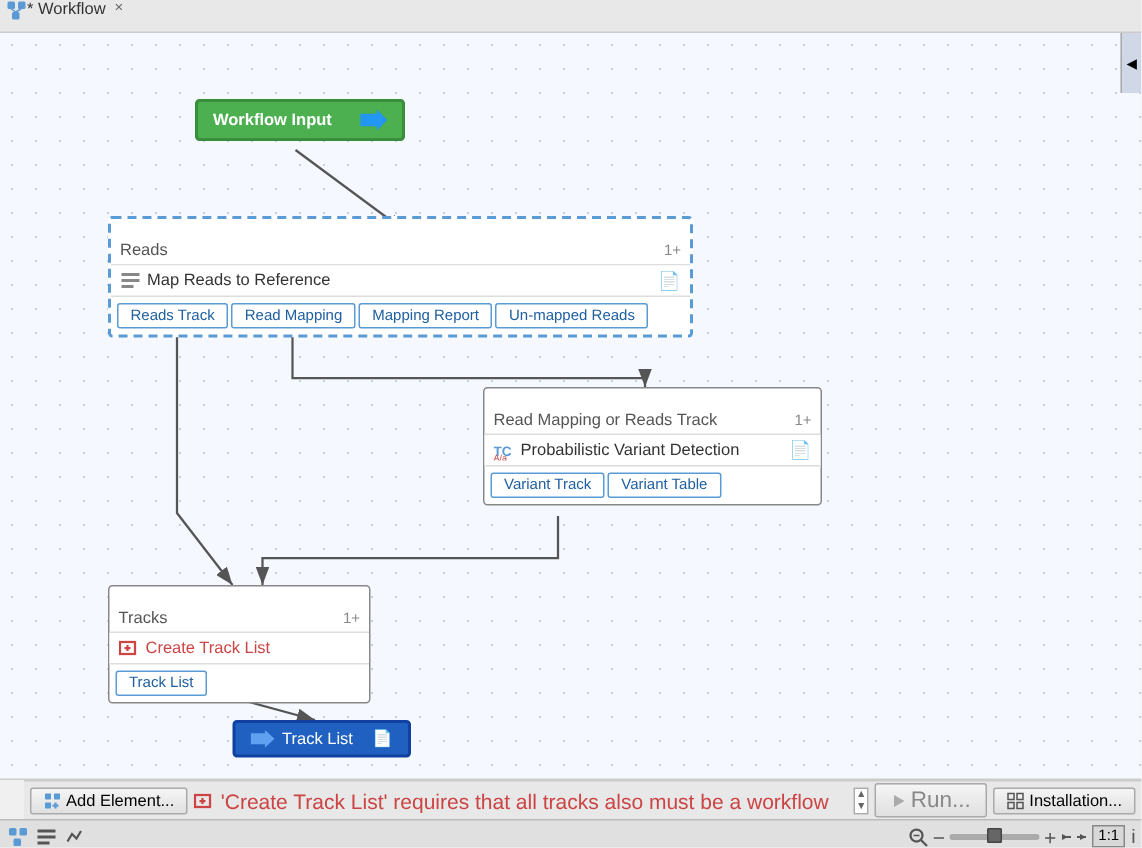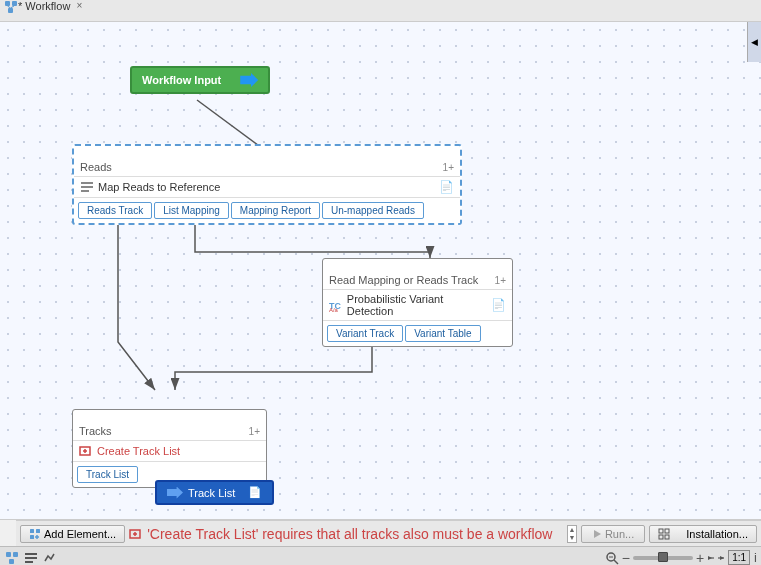--- a/index.html
+++ b/index.html
@@ -132,32 +132,32 @@
       color: #2060a0;
       background: white;
       cursor: pointer;
     }
 
     
     .wf-prob-node {
       position: absolute;
       top: 236px;
       left: 322px;
-      width: 191px;
+      width: 226px;
       border: 1px solid #888;
       border-radius: 3px;
       background: white;
     }
 
     
     .wf-create-track {
       position: absolute;
-      top: 387px;
+      top: 368px;
       left: 72px;
-      width: 195px;
+      width: 175px;
       border: 1px solid #888;
       border-radius: 3px;
       background: white;
     }
 
     
     .wf-output-node {
       position: absolute;
       top: 458px;
       left: 155px;
@@ -249,29 +249,29 @@
       color: #666;
     }
 
     .btn-run {
       display: flex;
       align-items: center;
       gap: 3px;
       border: 1px solid #aaa;
       background: linear-gradient(to bottom, #f5f5f5, #e0e0e0);
       padding: 2px 10px;
-      font-size: 11px;
+      font-size: 15px;
       cursor: pointer;
       border-radius: 2px;
       color: #888;
     }
     .btn-install {
       display: flex;
       align-items: center;
-      gap: 16px;
+      gap: 3px;
       border: 1px solid #aaa;
       background: linear-gradient(to bottom, #f5f5f5, #e0e0e0);
       padding: 2px 8px;
       font-size: 11px;
       cursor: pointer;
       border-radius: 2px;
     }
 
     
     .status-bar {
@@ -399,21 +399,21 @@
           <rect x="1" y="2" width="12" height="2" fill="#888"></rect>
           <rect x="1" y="6" width="12" height="2" fill="#888"></rect>
           <rect x="1" y="10" width="8" height="2" fill="#888"></rect>
         </svg>
         <span>Map Reads to Reference</span>
       </div>
       <span class="icon-doc">📄</span>
     </div>
     <div class="wf-ports">
       <div class="wf-port">Reads Track</div>
-      <div class="wf-port">List Mapping</div>
+      <div class="wf-port">Read Mapping</div>
       <div class="wf-port">Mapping Report</div>
       <div class="wf-port">Un-mapped Reads</div>
     </div>
   </div>
 
   <div class="wf-prob-node">
     <div class="wf-node-header">
       <span>Read Mapping or Reads Track</span>
       <span class="badge-plus">1+</span>
     </div>

